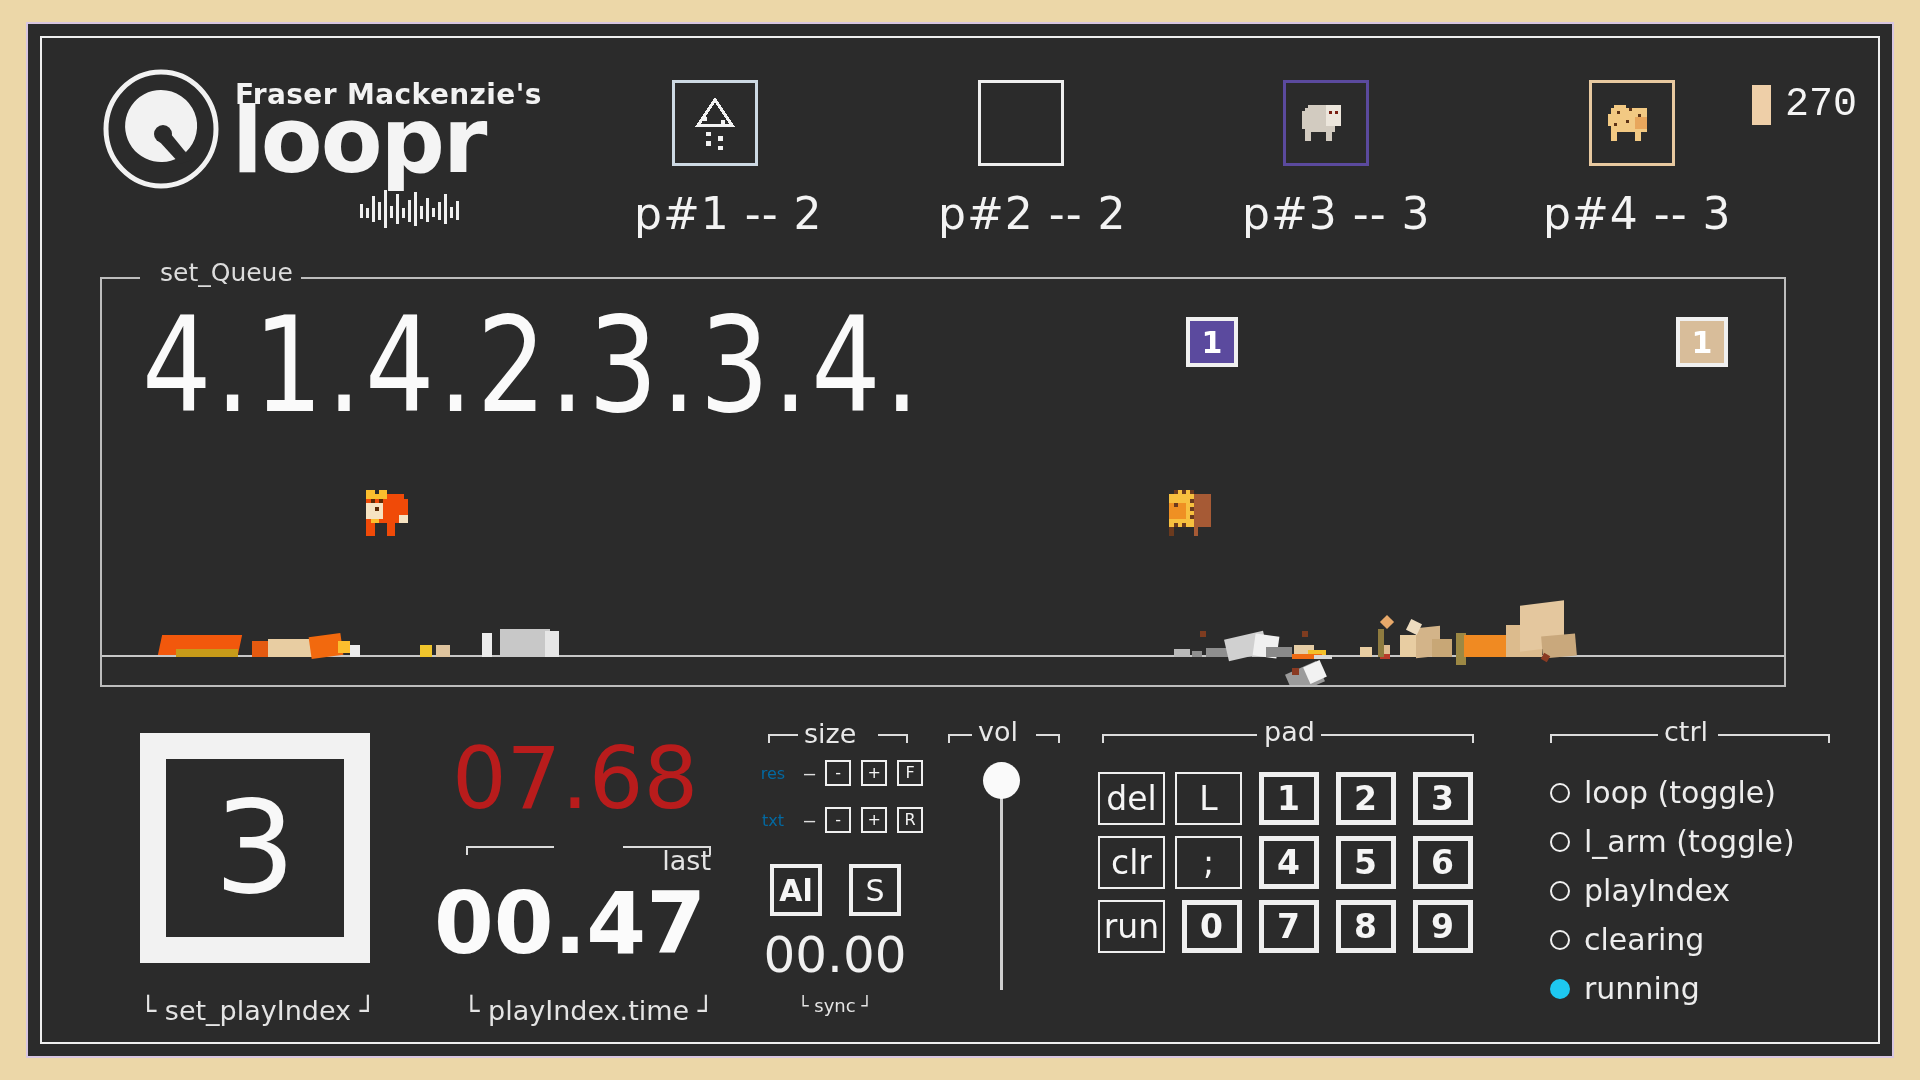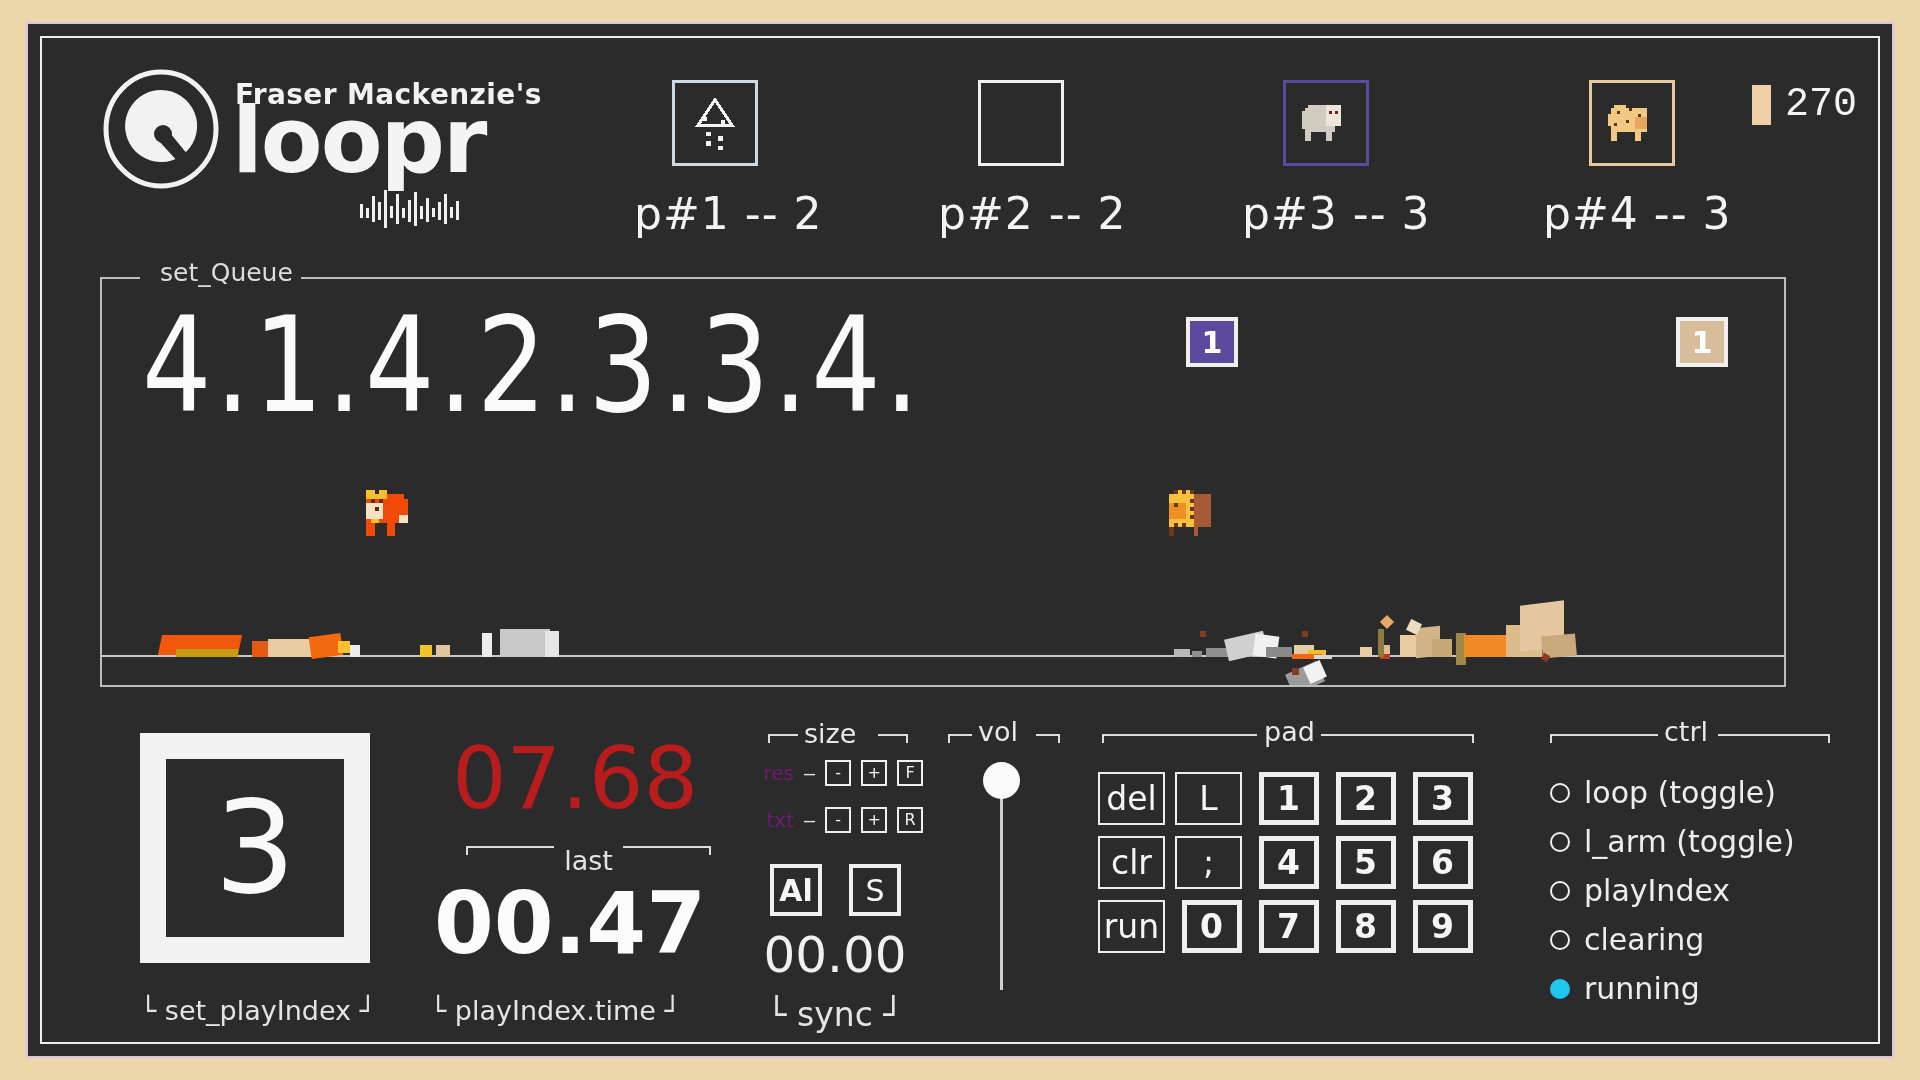--- a/index.html
+++ b/index.html
@@ -214,39 +214,39 @@
   #pi-time-val {
     position: absolute;
     left: 420px; top: 880px;
     width: 300px; text-align: center;
     font-family: "DejaVu Sans", sans-serif;
     font-weight: 700;
     font-size: 86px; color: #fbfbfb;
     line-height: 1;
   }
   #pi-time-caption {
-    left: 430px; top: 995px;
-    width: 300px; text-align: left;
+    left: 414px; top: 995px;
+    width: 300px; text-align: right;
     font-size: 27px;
   }
   .grp-title {
     position: absolute;
     font-family: "DejaVu Sans", sans-serif;
     font-size: 27px; color: #e8e8e8;
     background: #2b2b2b; padding: 0 6px;
     white-space: nowrap;
   }
   .sizerow {
     position: absolute;
     display: flex; align-items: center; gap: 10px;
   }
   .sizerow-label {
     font-family: "DejaVu Sans", sans-serif;
-    font-size: 20px; color: #701a75;
-    width: 42px; text-align: right;
+    font-size: 16px; color: #0369a1;
+    width: 42px; text-align: center;
   }
   .dash { color: #dedede; font-size: 20px; }
   .minibtn {
     width: 26px; height: 26px;
     border: 2px solid #f0f0f0;
     display: flex; align-items: center; justify-content: center;
     font-family: "DejaVu Sans", sans-serif;
     font-size: 16px; color: #f4f4f4;
     line-height: 1;
   }
@@ -259,21 +259,21 @@
     font-size: 30px; color: #f6f6f6;
   }
   #sync-val {
     position: absolute;
     left: 755px; top: 930px;
     width: 160px; text-align: center;
     font-family: "DejaVu Sans", sans-serif;
     font-size: 50px; color: #f0f0f0;
     line-height: 1;
   }
-  #sync-caption { left: 755px; top: 995px; width: 160px; text-align: center; font-size: 33px; }
+  #sync-caption { left: 755px; top: 995px; width: 160px; text-align: center; font-size: 18px; }
   #vol-track {
     position: absolute;
     left: 1000px; top: 765px;
     width: 3px; height: 225px;
     background: #cfcfcf;
   }
   #vol-knob {
     position: absolute;
     left: 983px; top: 762px;
     width: 37px; height: 37px;
@@ -550,21 +550,21 @@
   </div>
   <div class="bracket-label" id="playindex-caption">└ set_playIndex ┘</div>
 
   <div id="last-val">07.68</div>
   <svg id="last-rule" viewBox="0 0 245 16">
     <g stroke="#dcdcdc" stroke-width="2" fill="none">
       <path d="M1 15 L1 7 L88 7"></path>
       <path d="M157 7 L244 7 L244 15"></path>
     </g>
   </svg>
-  <div class="bracket-label" style="left:466px; top:845px; width:245px; text-align:center; font-size:27px;">last</div>
+  <div class="bracket-label" style="left:466px; top:845px; width:245px; text-align:right; font-size:27px;">last</div>
   <div id="pi-time-val">00.47</div>
   <div class="bracket-label" id="pi-time-caption">└ playIndex.time ┘</div>
 
   <svg style="position:absolute; left:768px; top:728px; width:140px; height:16px;" viewBox="0 0 140 16">
     <g stroke="#dcdcdc" stroke-width="2" fill="none">
       <path d="M1 15 L1 7 L30 7"></path>
       <path d="M110 7 L139 7 L139 15"></path>
     </g>
   </svg>
   <div class="grp-title" style="left:798px; top:718px;">size</div>

